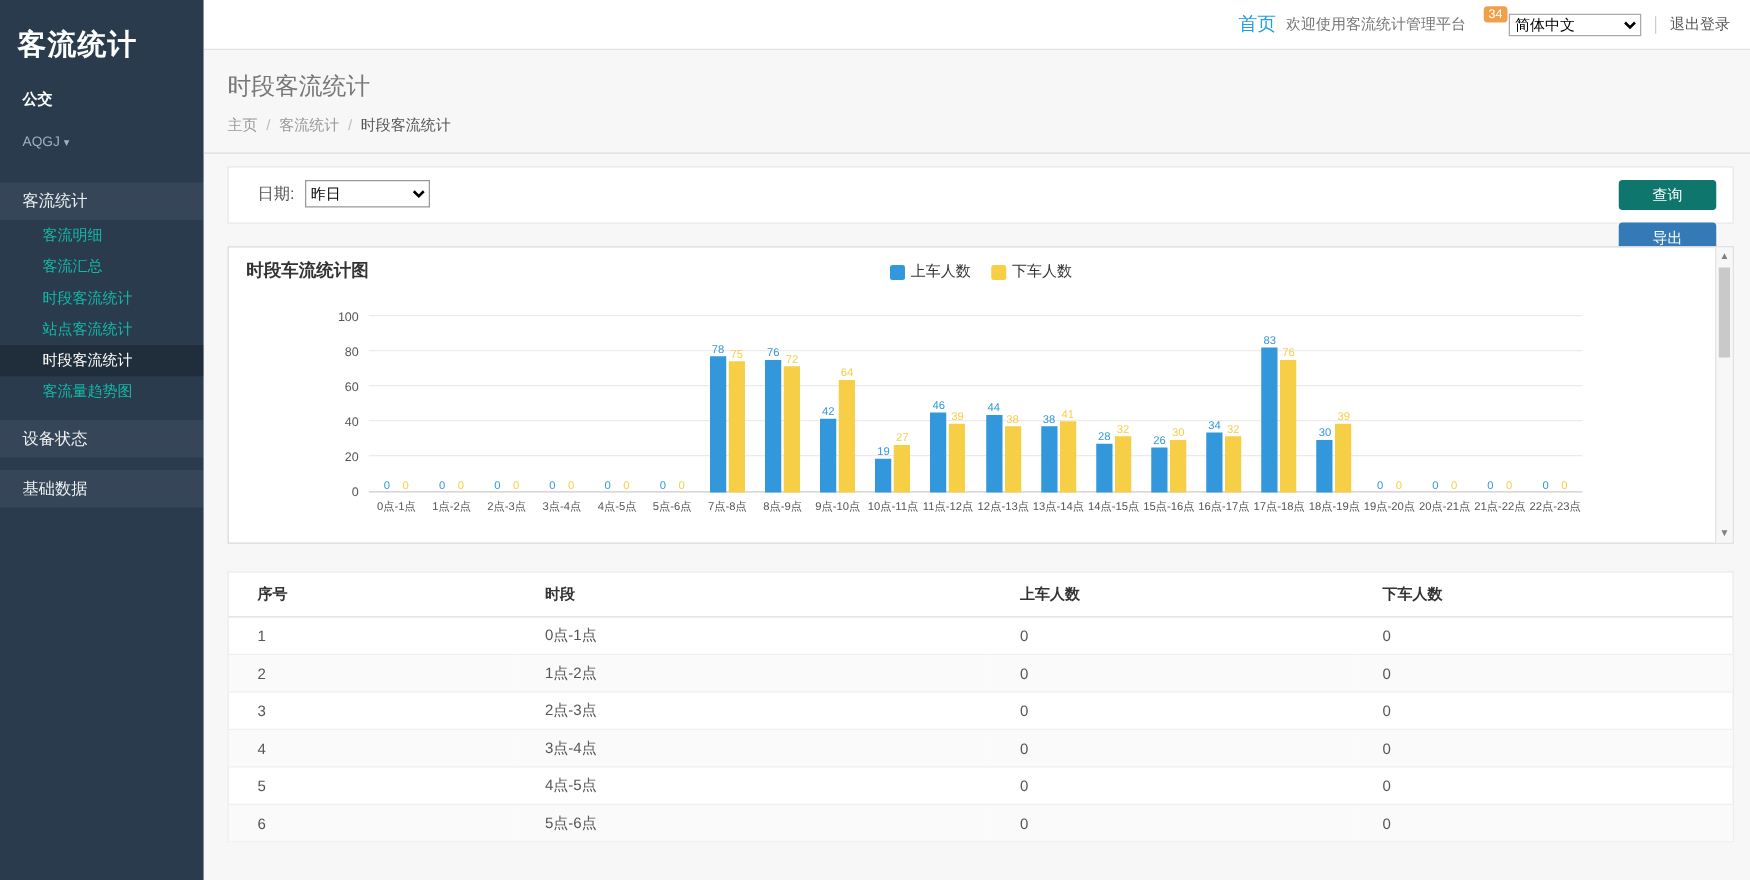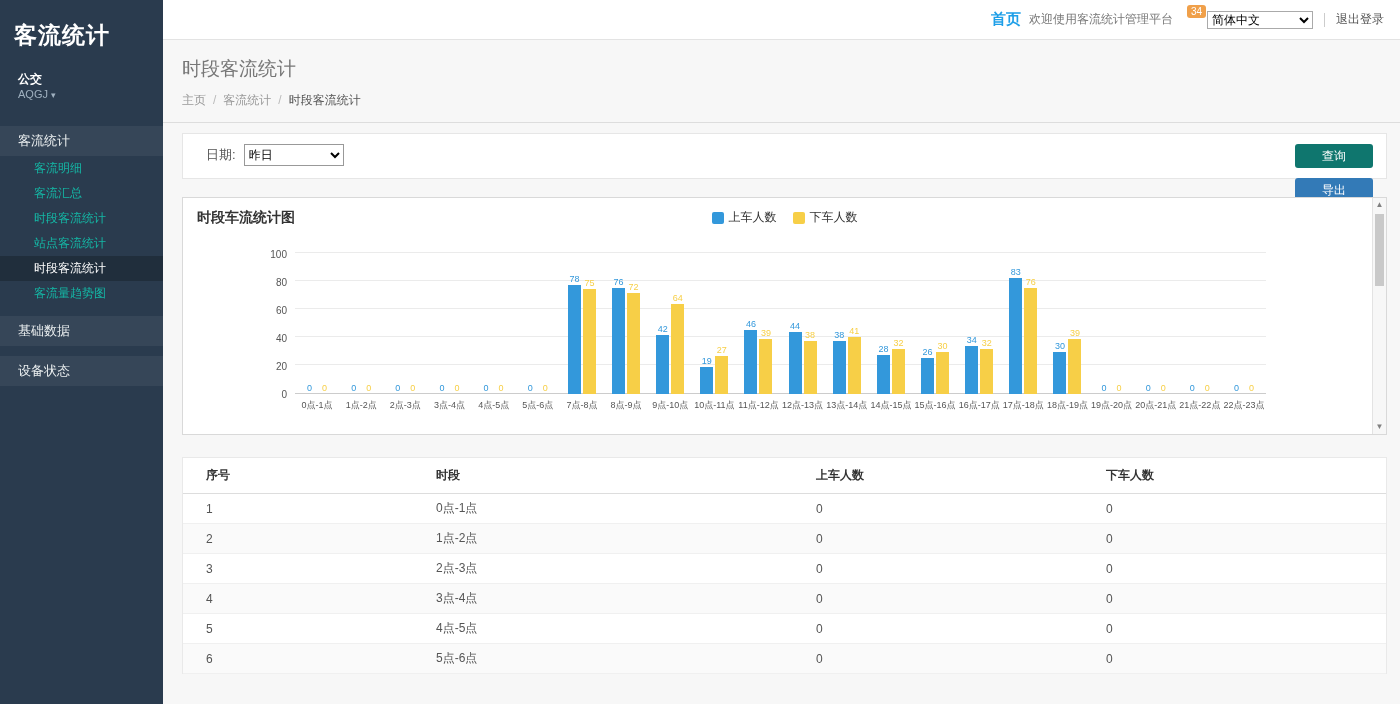--- a/index.html
+++ b/index.html
@@ -5,33 +5,33 @@
   * { box-sizing: border-box; margin: 0; padding: 0; }
   html, body { width: 1400px; height: 704px; overflow: hidden; }
   body { font-family: "Liberation Sans", "DejaVu Sans", sans-serif; background: #f7f7f7; color: #333; }
 
   .app { display: flex; width: 1400px; height: 704px; }
 
   
   .sidebar { width: 163px; min-width: 163px; height: 704px; background: #2a3b4e; color: #fff; }
   .logo { font-size: 23px; font-weight: bold; letter-spacing: 1px; padding: 20px 14px 16px 14px; color: #fff; }
   .org-block { padding: 4px 16px 0 18px; }
-  .org-name { font-size: 12px; font-weight: bold; color: #ffffff; margin-bottom: 0; }
+  .org-name { font-size: 12px; font-weight: bold; color: #ffffff; margin-bottom: 20px; }
   .org-code { font-size: 11px; color: #9fb0bf; cursor: pointer; }
   .org-code .caret { font-size: 9px; margin-left: 3px; color: #9fb0bf; }
   .menu { margin-top: 26px; }
   .menu-section { height: 30px; line-height: 30px; font-size: 13px; color: #ecf0f1; background: rgba(255,255,255,0.06); padding-left: 18px; cursor: pointer; }
   .menu-section + .menu-section, .menu-item + .menu-section { margin-top: 10px; }
   .menu-item { height: 25px; line-height: 25px; font-size: 12px; color: #14b8a6; padding-left: 34px; cursor: pointer; }
   .menu-item.active { background: rgba(0,0,0,0.22); color: #ffffff; }
 
   
   .main { flex: 1; display: flex; flex-direction: column; background: #f7f7f7; overflow: hidden; }
   .topbar { height: 40px; min-height: 40px; background: #ffffff; border-bottom: 1px solid #e3e3e3; display: flex; align-items: center; justify-content: flex-end; padding-right: 16px; }
-  .home-link { color: #1e9fe8; font-size: 15px; font-weight: bold; text-decoration: none; cursor: pointer; }
+  .home-link { color: #1e9fe8; font-size: 15px; font-weight: normal; text-decoration: none; cursor: pointer; }
   .welcome { font-size: 12px; color: #777; margin-left: 8px; }
   .badge { background: #f0a04a; color: #fff; font-size: 10px; border-radius: 3px; padding: 1px 4px; margin-left: 14px; margin-right: -3px; transform: translateY(-8px); cursor: pointer; }
   .lang-select { height: 18px; font-size: 12px; width: 106px; margin-left: 4px; border: 1px solid #aaa; background: #fff; }
   .divider { width: 1px; height: 14px; background: #ccc; margin: 0 11px; }
   .logout { font-size: 12px; color: #555; text-decoration: none; cursor: pointer; }
 
   .page-head { padding: 16px 0 0 19px; border-bottom: 1px solid #ddd; background: #f7f7f7; }
   .page-head h1 { font-size: 19px; font-weight: normal; color: #777; margin-bottom: 10px; }
   .breadcrumb { font-size: 12px; color: #999; padding-bottom: 13px; }
   .bc-sep { margin: 0 7px; color: #bbb; }
@@ -102,22 +102,22 @@
       </div>
     </div>
     <nav class="menu" id="menu">
         <div class="menu-section">客流统计</div>
         <div class="menu-item">客流明细</div>
         <div class="menu-item">客流汇总</div>
         <div class="menu-item">时段客流统计</div>
         <div class="menu-item">站点客流统计</div>
         <div class="menu-item active">时段客流统计</div>
         <div class="menu-item">客流量趋势图</div>
+        <div class="menu-section">设备状态</div>
         <div class="menu-section">基础数据</div>
-        <div class="menu-section">设备状态</div>
       </nav>
   </aside>
 
   <div class="main">
 
     <header class="topbar">
       <a class="home-link">首页</a>
       <span class="welcome">欢迎使用客流统计管理平台</span>
       <span class="badge">34</span>
       <select class="lang-select">

